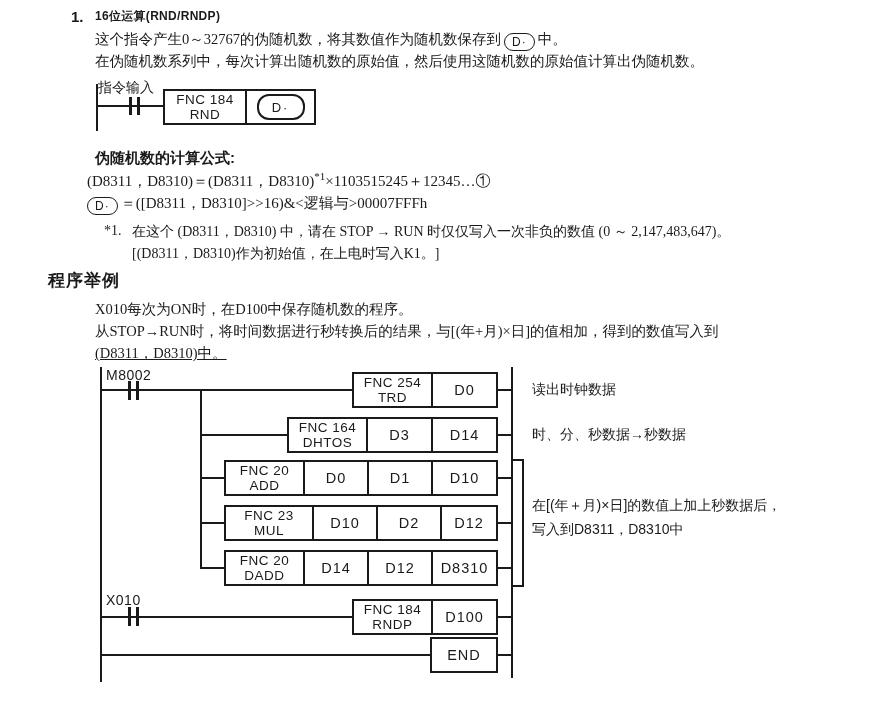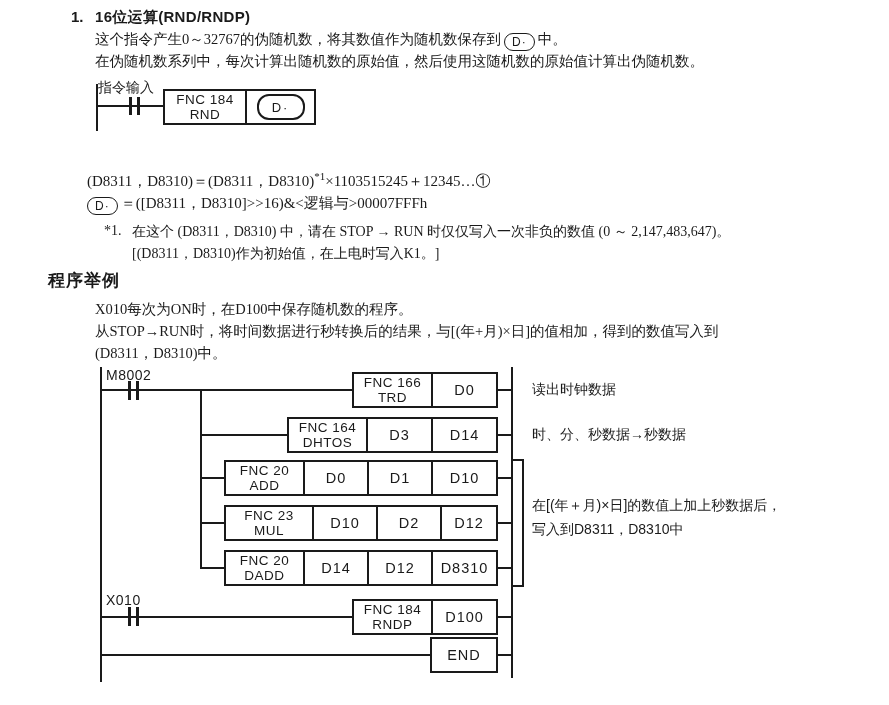--- a/index.html
+++ b/index.html
@@ -31,21 +31,21 @@
          display:flex;align-items:center;justify-content:center;font-size:13px;
          letter-spacing:2px;}
   sup{font-size:11px;}
 </style>
 </head>
 <body>
 
 <div class="page">
 
   <div class="abs sans b" style="left:71px;top:8px;font-size:15px;">1.</div>
-  <div class="abs sans b" style="left:95px;top:8px;font-size:15px;letter-spacing:0.3px;">16位运算(RND/RNDP)</div>
+  <div class="abs sans b" style="left:95px;top:8px;font-size:12px;letter-spacing:0.3px;">16位运算(RND/RNDP)</div>
 
   <div class="abs serif txt14" style="left:95px;top:29px;">
     <span>这个指令产生0～32767的伪随机数，将其数值作为随机数保存到</span><span class="pill">D·</span><span>中。</span>
   </div>
   <div class="abs serif txt14" style="left:95px;top:51px;">在伪随机数系列中，每次计算出随机数的原始值，然后使用这随机数的原始值计算出伪随机数。</div>
 
   <div class="abs serif" style="left:98px;top:79px;font-size:14px;white-space:nowrap;">指令输入</div>
   <div class="ln" style="left:96px;top:84px;width:2px;height:47px;"></div>
   <div class="ln" style="left:96px;top:105px;width:67px;height:2px;"></div>
   <div>
@@ -55,35 +55,36 @@
   <div class="ibox" style="left:163px;top:89px;width:153px;height:36px;">
     <div class="icell" style="width:80px;">
       <div class="fnc">FNC 184</div>
       <div class="fnc">RND</div>
     </div>
     <div class="icell div" style="flex:1;">
       <div class="pill2">D·</div>
     </div>
   </div>
 
+  <div class="abs sans b" style="left:95px;top:149px;font-size:15px;">伪随机数的计算公式:</div>
   <div class="abs serif" style="left:87px;top:170px;font-size:15px;white-space:nowrap;">
     <span>(D8311，D8310)＝(D8311，D8310)</span><sup>*1</sup><span>×1103515245＋12345…①</span>
   </div>
   <div class="abs serif" style="left:87px;top:194px;font-size:15px;white-space:nowrap;">
     <span class="pill" style="margin-left:0;">D·</span><span>＝([D8311，D8310]&gt;&gt;16)&amp;&lt;逻辑与&gt;00007FFFh</span>
   </div>
 
   <div class="abs serif" style="left:104px;top:223px;font-size:14px;">*1.</div>
   <div class="abs serif" style="left:132px;top:223px;font-size:14px;white-space:nowrap;">在这个 (D8311，D8310) 中，请在 STOP → RUN 时仅仅写入一次非负的数值 (0 ～ 2,147,483,647)。</div>
   <div class="abs serif" style="left:132px;top:245px;font-size:14px;white-space:nowrap;">[(D8311，D8310)作为初始值，在上电时写入K1。]</div>
 
   <div class="abs sans b" style="left:48px;top:269px;font-size:17px;letter-spacing:1px;">程序举例</div>
   <div class="abs serif txt14" style="left:95px;top:299px;">X010每次为ON时，在D100中保存随机数的程序。</div>
   <div class="abs serif txt14" style="left:95px;top:321px;text-align:right;">从STOP→RUN时，将时间数据进行秒转换后的结果，与[(年+月)×日]的值相加，得到的数值写入到</div>
-  <div class="abs serif txt14" style="left:95px;top:343px;">(D8311，D8310)中。</div>
+  <div class="abs serif txt14" style="left:95px;top:343px;text-decoration:underline;">(D8311，D8310)中。</div>
 
   <div class="ln" style="left:100px;top:367px;width:2px;height:315px;"></div>
   <div class="ln" style="left:511px;top:367px;width:2px;height:311px;"></div>
 
   <div class="ln" style="left:200px;top:389px;width:2px;height:180px;"></div>
 
   <div class="ln" style="left:100px;top:389px;width:252px;height:2px;"></div>
   <div class="ln" style="left:200px;top:434px;width:87px;height:2px;"></div>
   <div class="ln" style="left:200px;top:477px;width:24px;height:2px;"></div>
   <div class="ln" style="left:200px;top:522px;width:24px;height:2px;"></div>
@@ -105,21 +106,21 @@
     <div class="cbar" style="left:136px;top:381px;"></div>
   </div>
   <div class="clabel" style="left:106px;top:592px;">X010</div>
   <div>
     <div class="cbar" style="left:128px;top:607px;"></div>
     <div class="cbar" style="left:136px;top:607px;"></div>
   </div>
 
   <div class="ibox" style="left:352px;top:372px;width:146px;height:36px;">
     <div class="icell" style="width:77px;">
-      <div class="fnc">FNC 166</div>
+      <div class="fnc">FNC 254</div>
       <div class="fnc">TRD</div>
     </div>
     <div class="icell div" style="flex:1;">D0</div>
   </div>
 
   <div class="ibox" style="left:287px;top:417px;width:211px;height:36px;">
     <div class="icell" style="width:77px;">
       <div class="fnc">FNC 164</div>
       <div class="fnc">DHTOS</div>
     </div>

